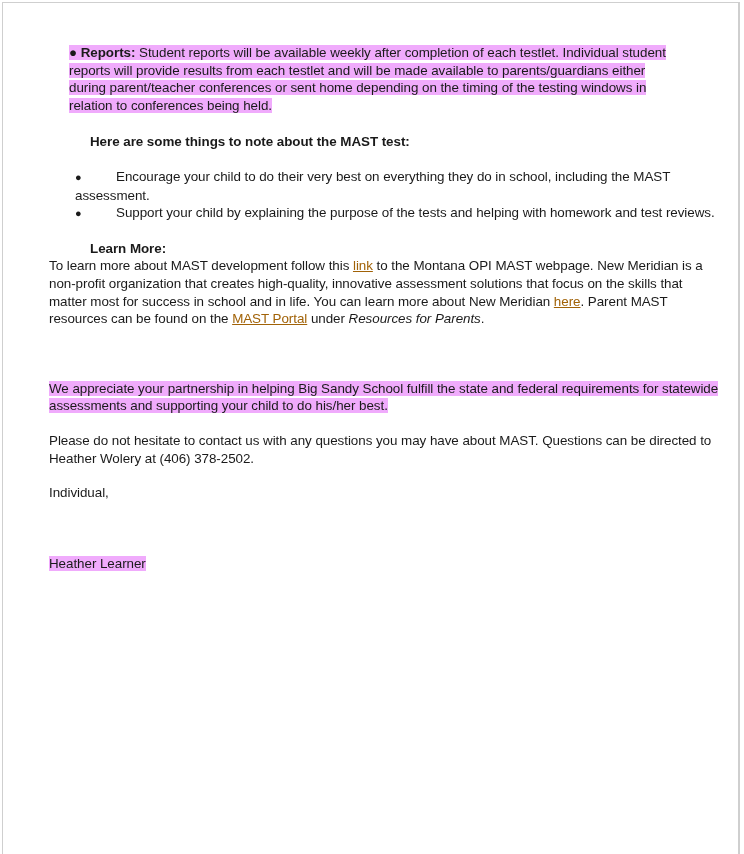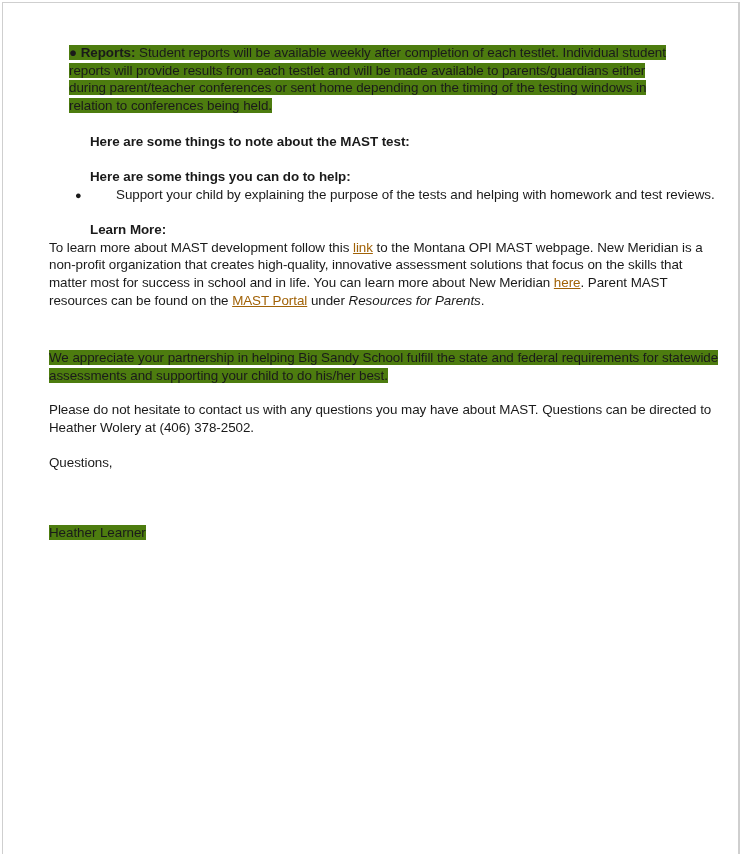--- a/index.html
+++ b/index.html
@@ -30,35 +30,35 @@
   .content {
     position: absolute;
     left: 46px;
     top: 41px;
     width: 670px;
     font-size: 13.4px;
     line-height: 17.6px;
     letter-spacing: -0.05px;
   }
   .hl {
-    background: #4d7c0f;
+    background: #f0abfc;
   }
   p { margin: 0; }
   .reports {
     margin-left: 20px;
     width: 612px;
   }
   .heading {
     font-weight: bold;
     padding-left: 41px;
   }
   .section1 { margin-top: 19px; }
   .section2 { margin-top: 17px; }
   .section3 { margin-top: 17px; }
-  .closing  { margin-top: 40px; }
+  .closing  { margin-top: 52px; }
   .contact  { margin-top: 17px; }
   .sincerely { margin-top: 17px; }
   .signature { margin-top: 53px; }
   ul.bullets {
     list-style: none;
     margin: 0;
     padding: 0 0 0 26px;
   }
   ul.bullets li {
     position: relative;
@@ -86,33 +86,33 @@
       <span class="hl"><span>●</span> <strong>Reports:</strong><span> Student reports will be available weekly after completion of each testlet. Individual student reports will provide results from each testlet and will be made available to parents/guardians either during parent/teacher conferences or sent home depending on the timing of the testing windows in relation to conferences being held.</span></span>
     </p>
 
     <div class="section1">
       <p class="heading">Here are some things to note about the MAST test:</p>
       <ul class="bullets">
       </ul>
     </div>
 
     <div class="section2">
-      <p class="heading">Here are some things you can do to help:</p>
       <ul class="bullets">
+        <li><span class="bullet-glyph">●</span><span>Encourage your child to do their very best on everything they do in school, including the MAST assessment.</span></li>
         <li><span class="bullet-glyph">●</span><span>Support your child by explaining the purpose of the tests and helping with homework and test reviews.</span></li>
       </ul>
     </div>
 
     <div class="section3">
       <p class="heading">Learn More:</p>
       <p><span>To learn more about MAST development follow this </span><a class="doc-link">link</a><span> to the Montana OPI MAST webpage. New Meridian is a non-profit organization that creates high-quality, innovative assessment solutions that focus on the skills that matter most for success in school and in life. You can learn more about New Meridian </span><a class="doc-link">here</a><span>. Parent MAST resources can be found on the </span><a class="doc-link">MAST Portal</a><span> under </span><em>Resources for Parents</em><span>.</span></p>
     </div>
 
     <p class="closing"><span class="hl">We appreciate your partnership in helping Big Sandy School fulfill the state and federal requirements for statewide assessments and supporting your child to do his/her best.</span></p>
 
     <p class="contact">Please do not hesitate to contact us with any questions you may have about MAST. Questions can be directed to Heather Wolery at (406) 378-2502.</p>
 
-    <p class="sincerely">Questions,</p>
+    <p class="sincerely">Individual,</p>
 
     <p class="signature"><span class="hl">Heather Learner</span></p>
 
   </div>
 </div>
 
 </body></html>

